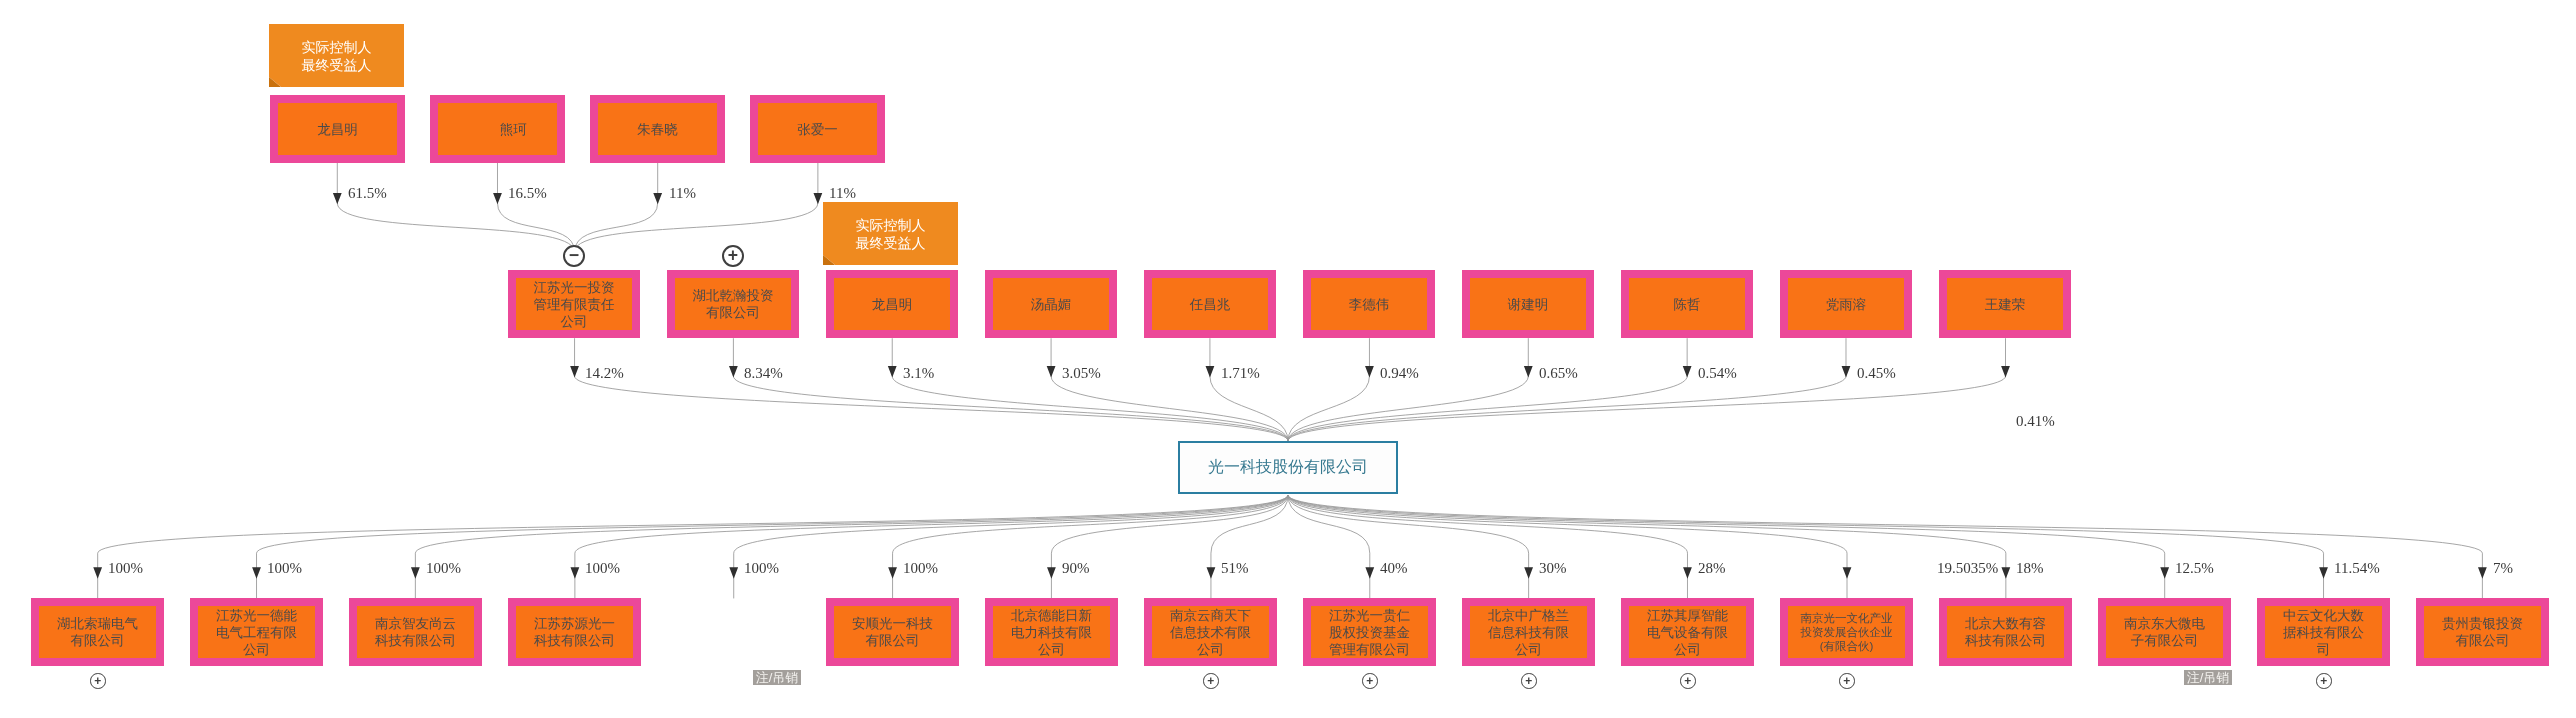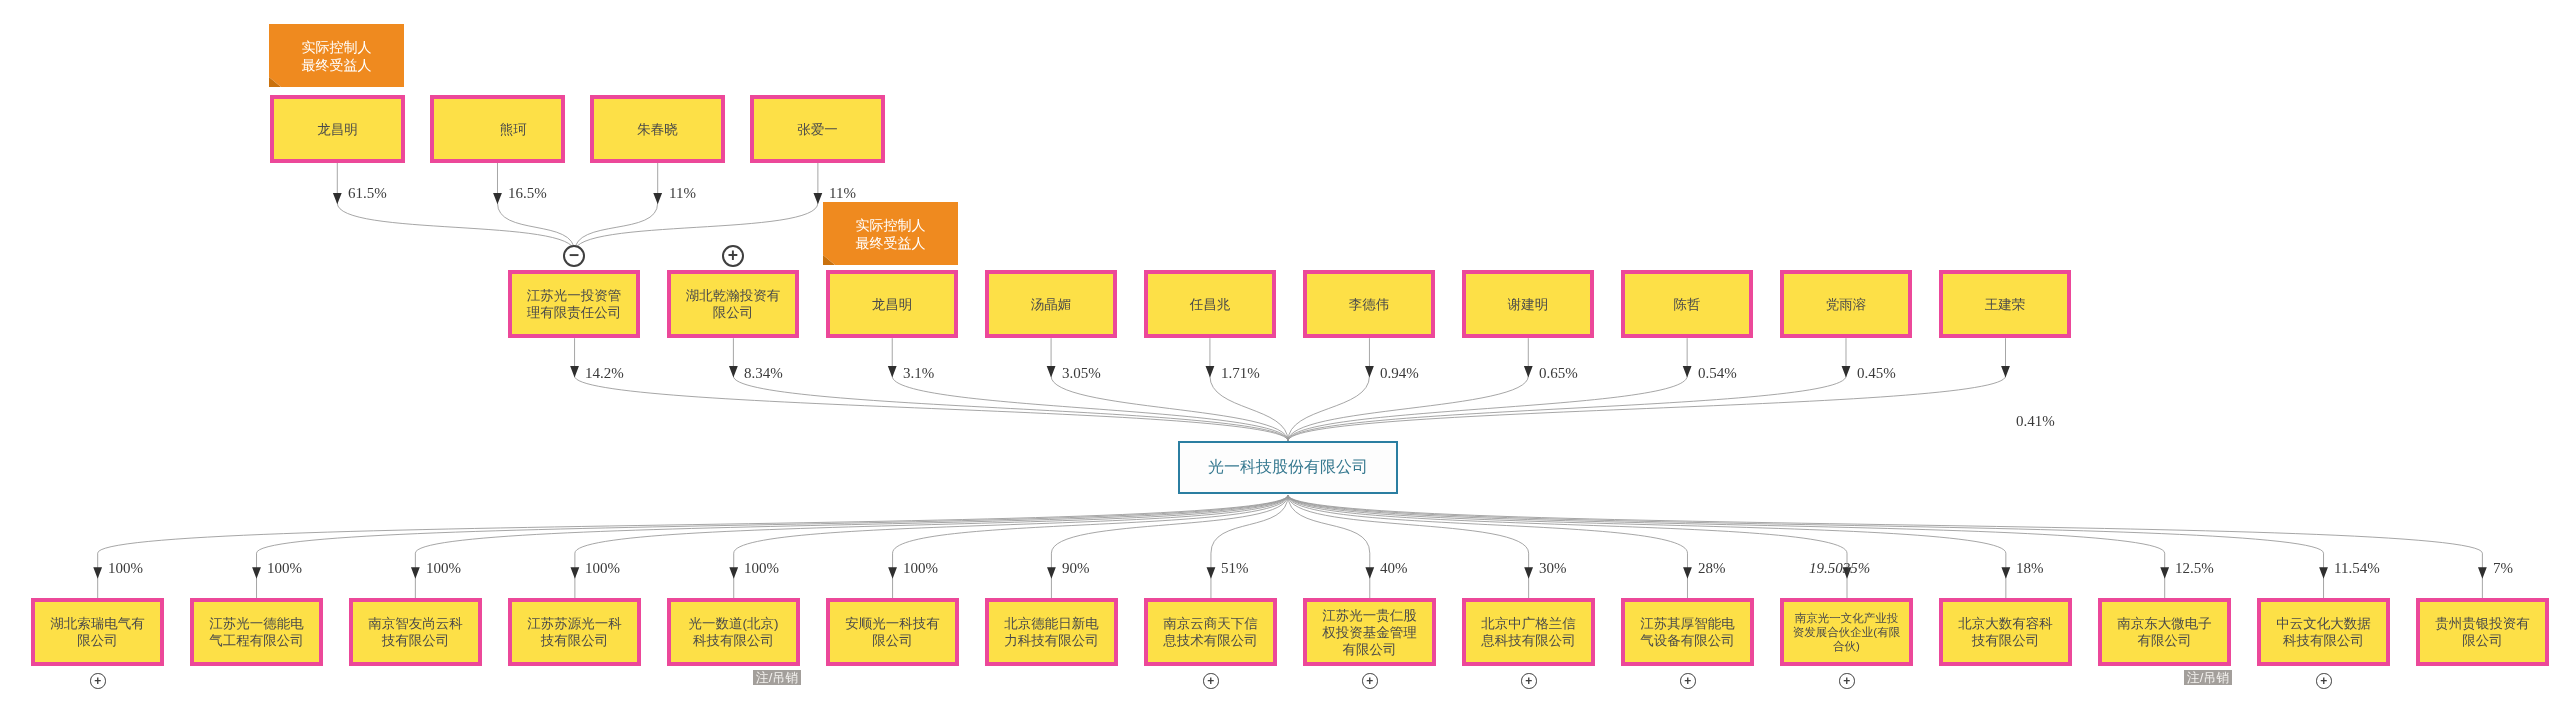--- a/index.html
+++ b/index.html
@@ -1,19 +1,19 @@
 <!DOCTYPE html>
 <html style="font-size:10.8px"><head>
 <meta charset="utf-8">
 <style>
   html,body{margin:0;padding:0;background:#ffffff;}
   #canvas{position:relative;width:2576px;height:719px;background:#ffffff;overflow:hidden;
           font-family:"Liberation Sans","DejaVu Sans",sans-serif;}
   #wires{position:absolute;left:0;top:0;z-index:0;}
-  .node{position:absolute;box-sizing:border-box;background:#fde047;border:4px solid #ec4899;
+  .node{position:absolute;box-sizing:border-box;background:#f97316;border:8px solid #ec4899;
         display:flex;align-items:center;justify-content:center;text-align:center;
         color:#4a4a4a;font-size:13.5px;line-height:17px;z-index:2;padding:0 13.5px;cursor:pointer;}
   .lv1{width:135px;height:68px;top:95px;}
   .lv2{width:132px;height:68px;top:270px;}
   .lv3{width:133px;height:68px;top:598px;}
   .small-text{font-size:11.5px;line-height:14px;padding:0 6.8px;}
   .root-node{position:absolute;left:1178px;top:441px;width:220px;height:53px;box-sizing:border-box;
         background:#fdfdfd;border:2px solid #2b7ea1;display:flex;align-items:center;justify-content:center;
         color:#35788f;font-size:16px;z-index:2;cursor:pointer;}
   .pct{position:absolute;color:#3a3a3a;font-size:15px;z-index:2;white-space:nowrap;
@@ -100,31 +100,30 @@
   <div class="pct pct3" style="left:267px;">100%</div>
   <div class="pct pct3" style="left:426px;">100%</div>
   <div class="pct pct3" style="left:585px;">100%</div>
   <div class="pct pct3" style="left:744px;">100%</div>
   <div class="pct pct3" style="left:903px;">100%</div>
   <div class="pct pct3" style="left:1062px;">90%</div>
   <div class="pct pct3" style="left:1221px;">51%</div>
   <div class="pct pct3" style="left:1380px;">40%</div>
   <div class="pct pct3" style="left:1539px;">30%</div>
   <div class="pct pct3" style="left:1698px;">28%</div>
-  <div class="pct pct3" style="left:1809px;font-style:italic;">19.5035%</div>
+  <div class="pct pct3" style="left:1937px;">19.5035%</div>
   <div class="pct pct3" style="left:2016px;">18%</div>
   <div class="pct pct3" style="left:2175px;">12.5%</div>
   <div class="pct pct3" style="left:2334px;">11.54%</div>
   <div class="pct pct3" style="left:2493px;">7%</div>
 
   <div class="node lv3" style="left:31px;">湖北索瑞电气有限公司</div>
   <div class="node lv3" style="left:190px;">江苏光一德能电气工程有限公司</div>
   <div class="node lv3" style="left:349px;">南京智友尚云科技有限公司</div>
   <div class="node lv3" style="left:508px;">江苏苏源光一科技有限公司</div>
-  <div class="node lv3" style="left:667px;">光一数道(北京)科技有限公司</div>
   <div class="node lv3" style="left:826px;">安顺光一科技有限公司</div>
   <div class="node lv3" style="left:985px;">北京德能日新电力科技有限公司</div>
   <div class="node lv3" style="left:1144px;">南京云商天下信息技术有限公司</div>
   <div class="node lv3" style="left:1303px;">江苏光一贵仁股权投资基金管理有限公司</div>
   <div class="node lv3" style="left:1462px;">北京中广格兰信息科技有限公司</div>
   <div class="node lv3" style="left:1621px;">江苏其厚智能电气设备有限公司</div>
   <div class="node lv3 small-text" style="left:1780px;">南京光一文化产业投资发展合伙企业(有限合伙)</div>
   <div class="node lv3" style="left:1939px;">北京大数有容科技有限公司</div>
   <div class="node lv3" style="left:2098px;">南京东大微电子有限公司</div>
   <div class="node lv3" style="left:2257px;">中云文化大数据科技有限公司</div>

